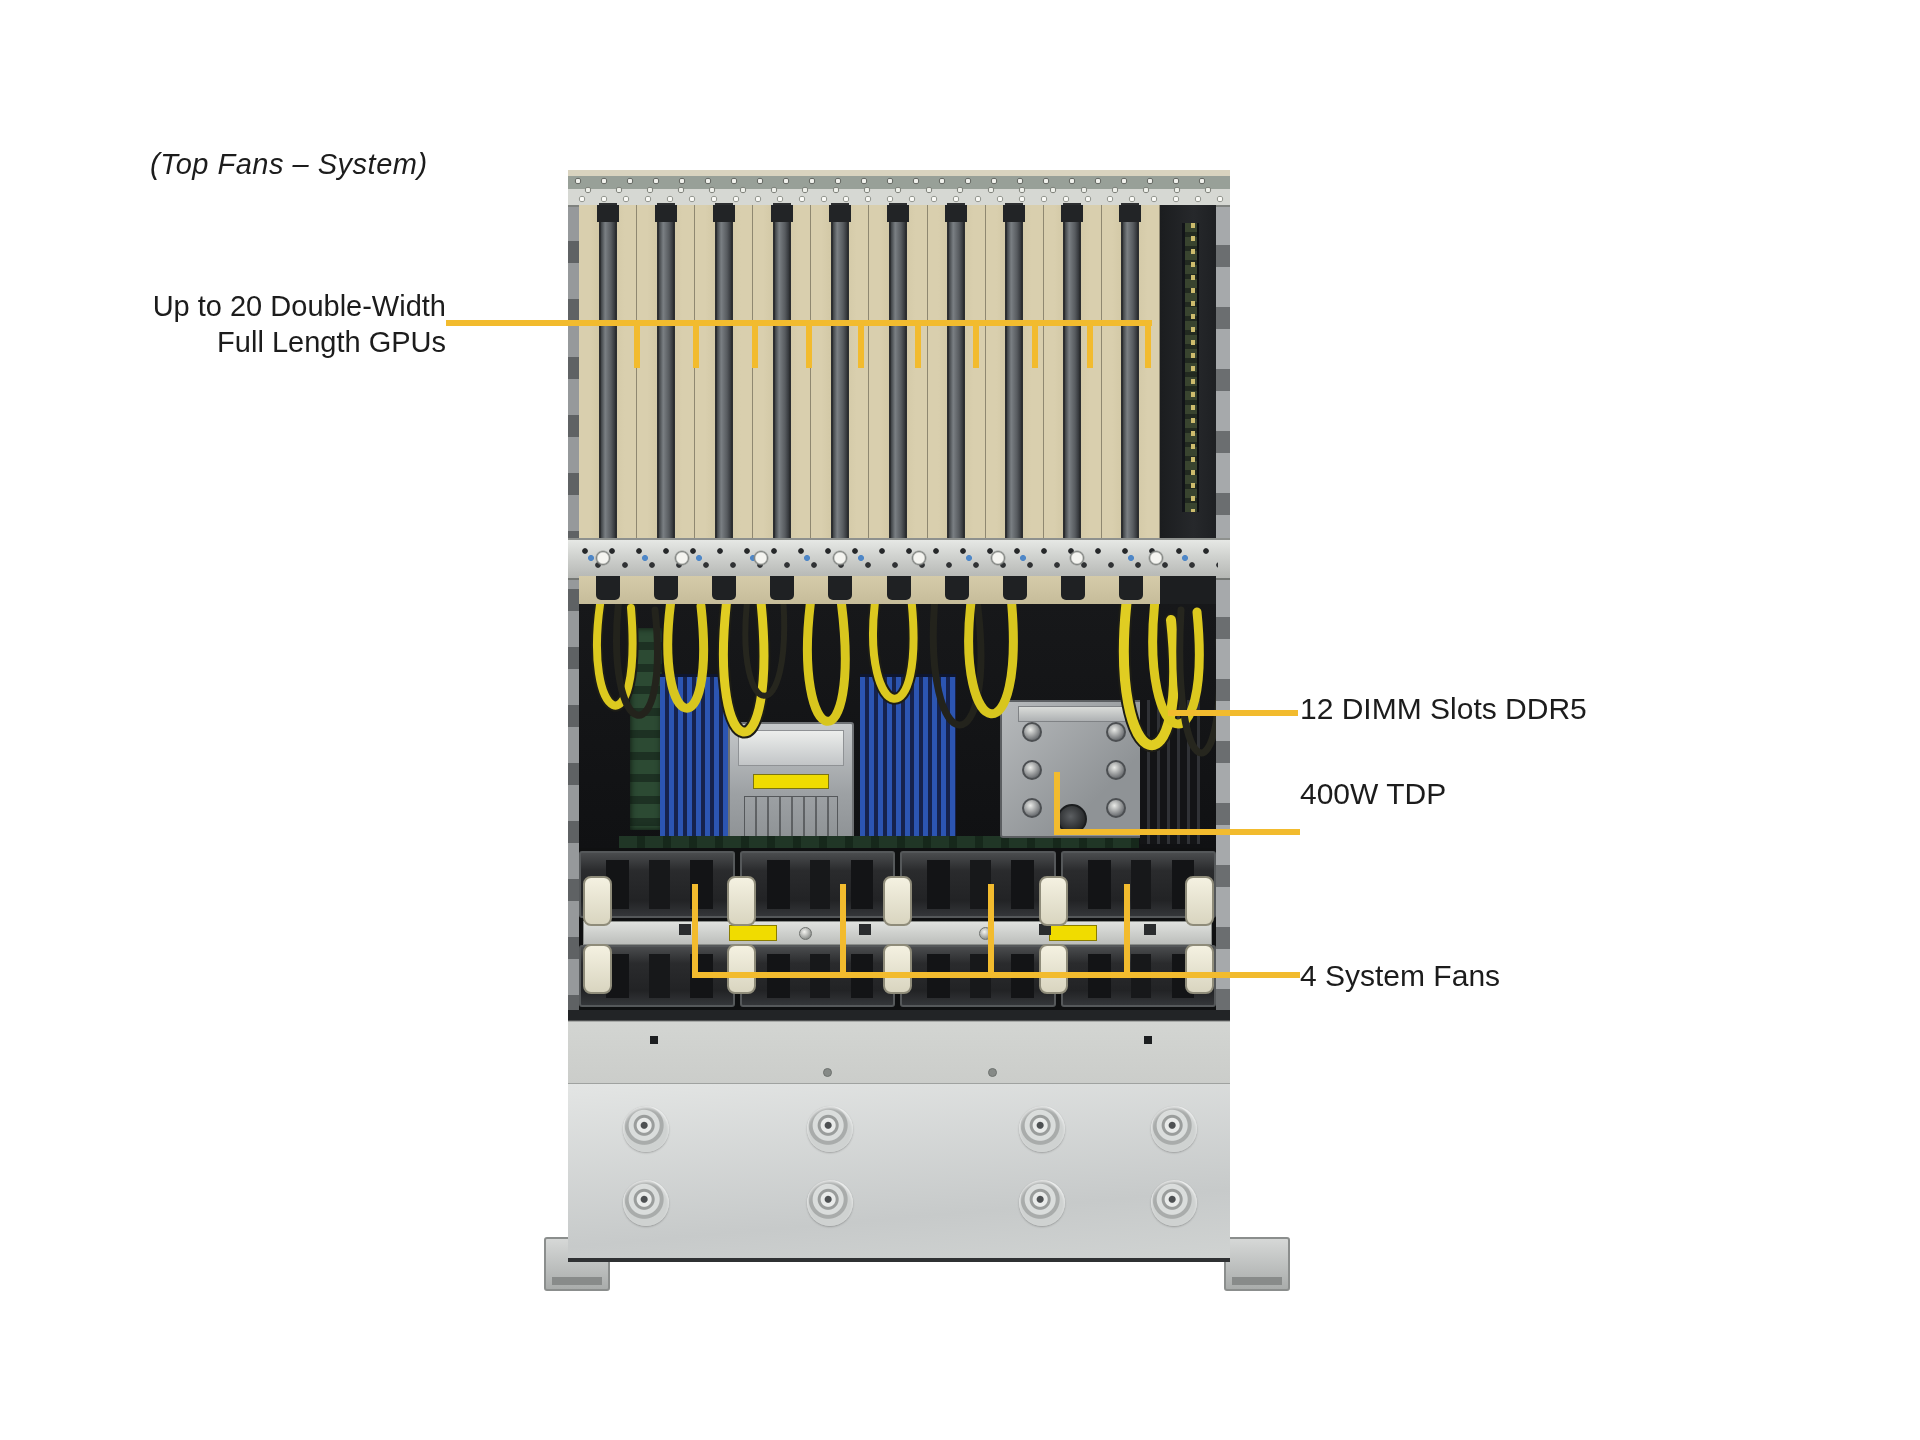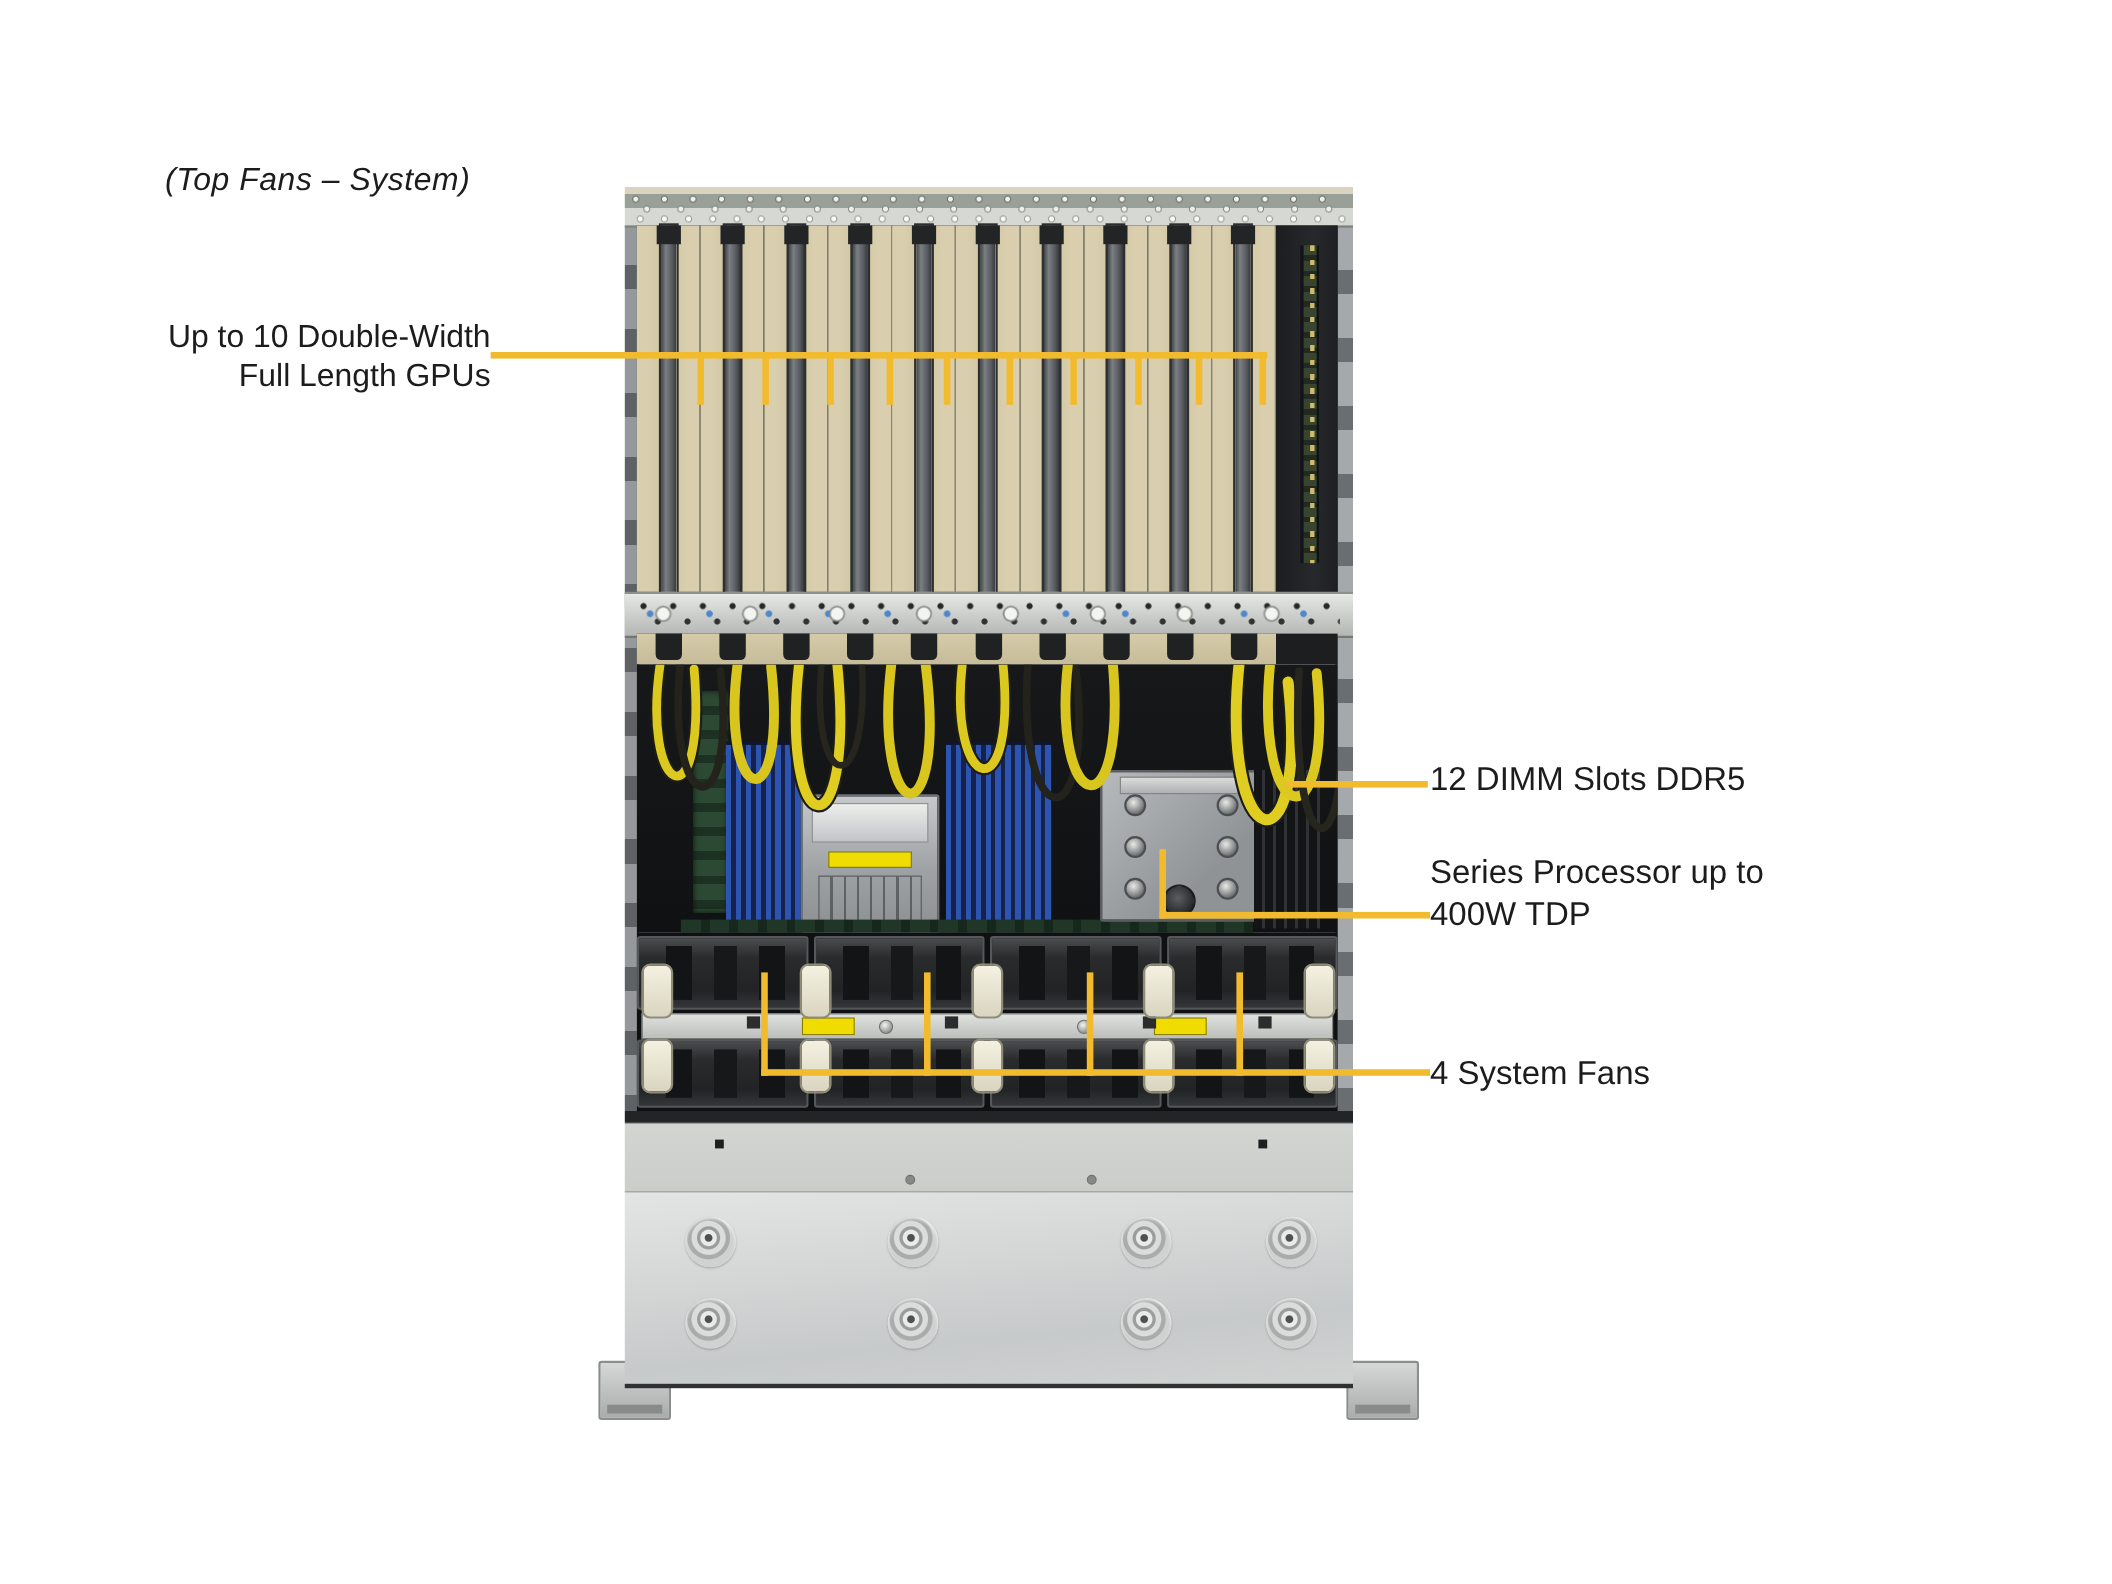--- a/index.html
+++ b/index.html
@@ -325,42 +325,41 @@
       <div class="grommet" style="left: 239px; top: 96px;"></div>
       <div class="grommet" style="left: 451px; top: 96px;"></div>
       <div class="grommet" style="left: 583px; top: 96px;"></div>
     </div>
   <div class="abs bottom-edge"></div>
 </div>
 
 <div class="abs title">(Top Fans – System)</div>
 
 <div class="abs gpu-label">
-  <div>Up to 10 Double-Width</div>
+  <div>Up to 20 Double-Width</div>
   <div>Full Length GPUs</div>
 </div>
 <div class="ann" style="left:446px;top:320px;width:706px;height:6px;"></div>
 <div id="gpu-ticks">
     <div class="ann" style="left: 634px; top: 320px; width: 6px; height: 48px;"></div>
     <div class="ann" style="left: 693px; top: 320px; width: 6px; height: 48px;"></div>
     <div class="ann" style="left: 752px; top: 320px; width: 6px; height: 48px;"></div>
     <div class="ann" style="left: 806px; top: 320px; width: 6px; height: 48px;"></div>
     <div class="ann" style="left: 858px; top: 320px; width: 6px; height: 48px;"></div>
     <div class="ann" style="left: 915px; top: 320px; width: 6px; height: 48px;"></div>
     <div class="ann" style="left: 973px; top: 320px; width: 6px; height: 48px;"></div>
     <div class="ann" style="left: 1032px; top: 320px; width: 6px; height: 48px;"></div>
     <div class="ann" style="left: 1087px; top: 320px; width: 6px; height: 48px;"></div>
     <div class="ann" style="left: 1145px; top: 320px; width: 6px; height: 48px;"></div>
   </div>
 
 <div class="abs label dimm-label">12 DIMM Slots DDR5</div>
 <div class="ann" style="left:1168px;top:710px;width:130px;height:6px;"></div>
 
 <div class="abs label cpu-label">
-  <div>Series Processor up to</div>
   <div>400W TDP</div>
 </div>
 <div class="ann" style="left:1054px;top:772px;width:6px;height:63px;"></div>
 <div class="ann" style="left:1054px;top:829px;width:246px;height:6px;"></div>
 
 <div class="abs label fans-label">4 System Fans</div>
 <div id="fan-ticks">
     <div class="ann" style="left: 692px; top: 884px; width: 6px; height: 94px;"></div>
     <div class="ann" style="left: 840px; top: 884px; width: 6px; height: 94px;"></div>
     <div class="ann" style="left: 988px; top: 884px; width: 6px; height: 94px;"></div>

